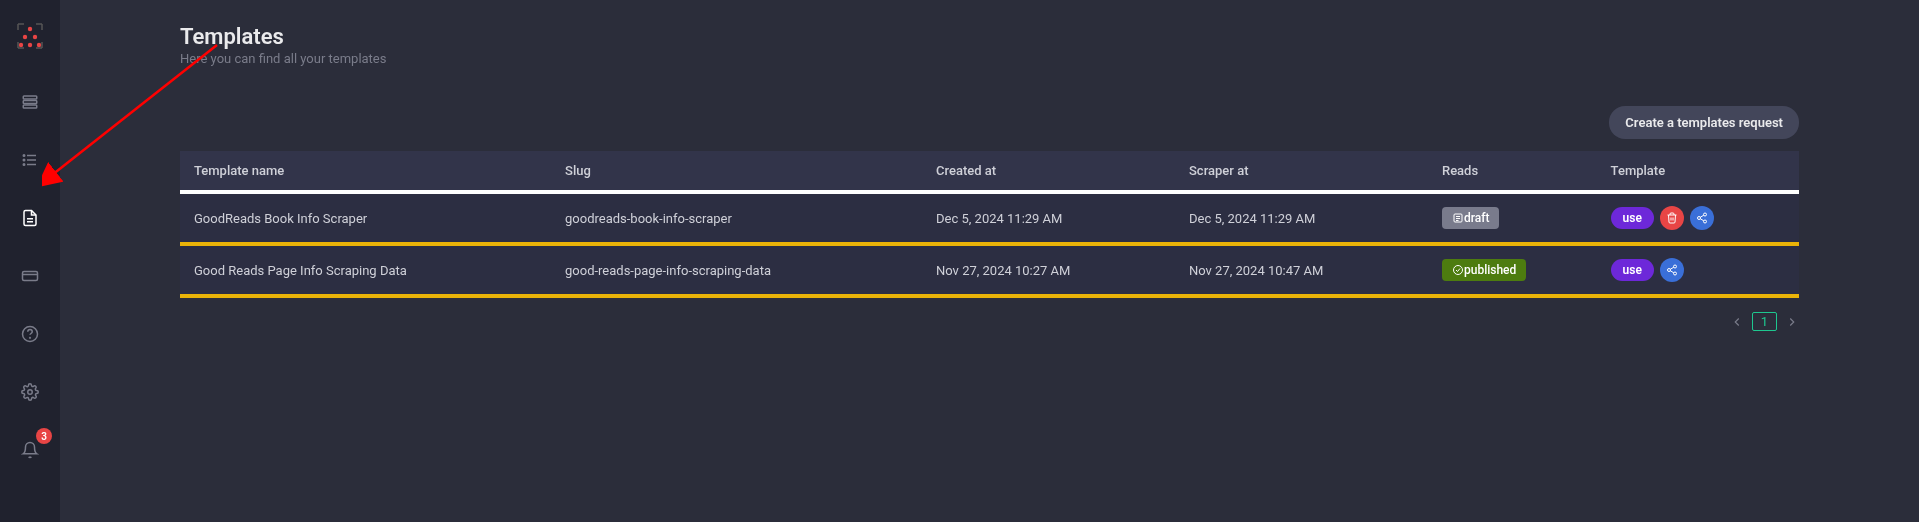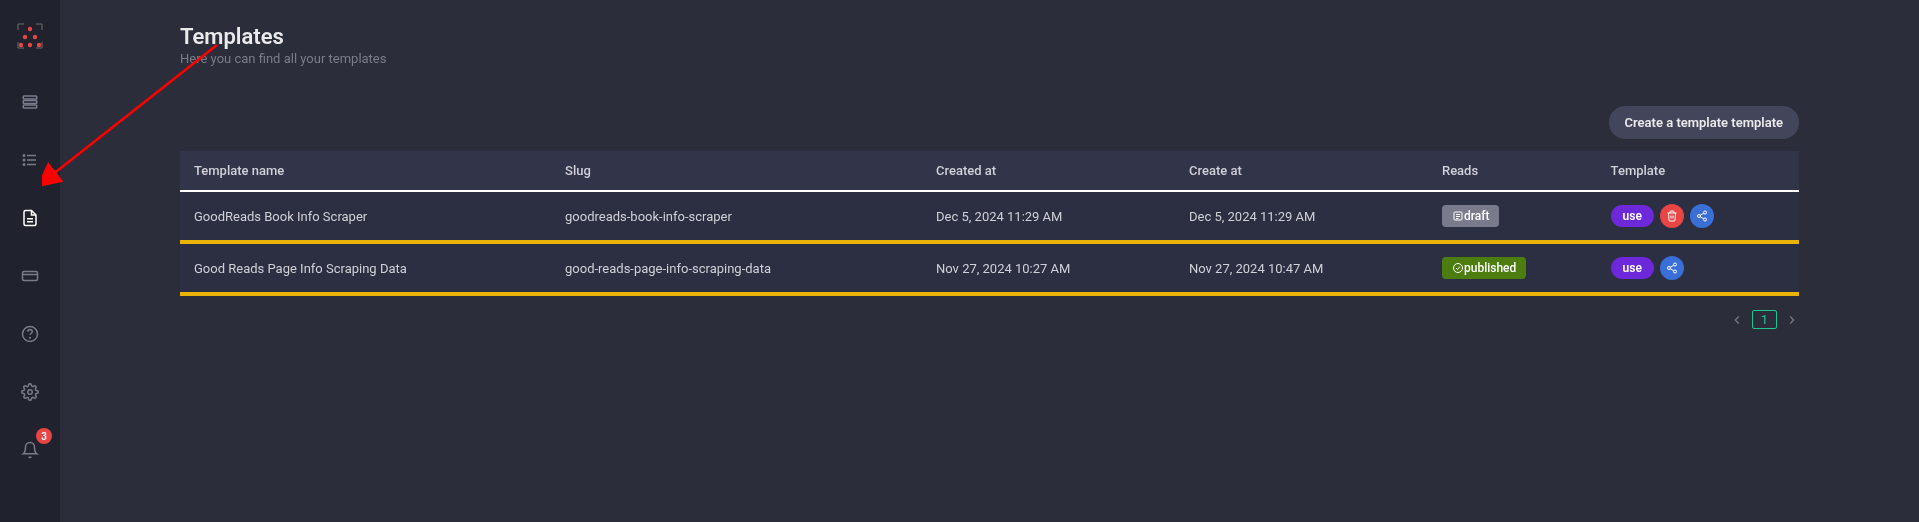--- a/index.html
+++ b/index.html
@@ -12,21 +12,21 @@
 .nav-item svg{width:18px;height:18px}
 .badge{position:absolute;top:-4px;right:-4px;background:#e84545;color:#fff;font-size:10px;width:16px;height:16px;border-radius:50%;display:flex;align-items:center;justify-content:center;font-weight:600}
 .main{position:absolute;left:60px;top:0;right:0;height:522px;padding:24px 120px 0 120px}
 .page-header{margin-bottom:40px}
 .page-title{font-size:22px;font-weight:600;color:#eaeaec}
 .page-subtitle{font-size:13px;color:#7a7c8a;margin-top:2px}
 .action-row{display:flex;justify-content:flex-end;margin-bottom:12px}
 .btn-create{background:#43465a;color:#eaeaec;border:none;padding:9px 16px;border-radius:16px;font-size:13px;font-weight:600;cursor:pointer}
 .table-wrap{background:#2b2d3a}
 table{width:100%;border-collapse:collapse}
-thead th{background:#32344a;color:#cfd0d8;font-weight:500;text-align:left;padding:12px 14px;font-size:13px;border-bottom:2px solid #ffffff}
+thead th{background:#32344a;color:#cfd0d8;font-weight:500;text-align:left;padding:12px 14px;font-size:13px;border-bottom:4px solid #ffffff}
 tbody td{background:#2c2e42;color:#cfd0d8;padding:12px 14px;font-size:13px;border-bottom:4px solid #eab308}
 .status-pill{display:inline-flex;align-items:center;padding:4px 10px;border-radius:4px;font-size:12px;font-weight:500}
 .status-draft{background:#797b8c;color:#fff}
 .status-published{background:#4d7c0f;color:#fff}
 .status-pill svg{width:12px;height:12px}
 .controls{display:flex;align-items:center;gap:6px}
 .btn-use{background:#6d28d9;color:#fff;border:none;padding:4px 12px;border-radius:12px;font-size:12px;font-weight:600;cursor:pointer}
 .icon-btn{width:24px;height:24px;border-radius:50%;display:flex;align-items:center;justify-content:center;border:none;cursor:pointer}
 .icon-btn svg{width:12px;height:12px}
 .btn-delete{background:#e84545;color:#fff}
@@ -107,31 +107,31 @@
   </div>
 </div>
 
 <div class="main">
   <div class="page-header">
     <h1 class="page-title">Templates</h1>
     <div class="page-subtitle">Here you can find all your templates</div>
   </div>
 
   <div class="action-row">
-    <button class="btn-create">Create a template template</button>
+    <button class="btn-create">Create a templates request</button>
   </div>
 
   <div class="table-wrap">
     <table>
       <thead>
         <tr>
           <th style="width:22%">Template name</th>
           <th style="width:22%">Slug</th>
           <th style="width:15%">Created at</th>
-          <th style="width:15%">Create at</th>
+          <th style="width:15%">Scraper at</th>
           <th style="width:10%">Reads</th>
           <th style="width:12%">Template</th>
         </tr>
       </thead>
       <tbody id="table-body">
           <tr>
             <td>GoodReads Book Info Scraper</td>
             <td>goodreads-book-info-scraper</td>
             <td>Dec 5, 2024 11:29 AM</td>
             <td>Dec 5, 2024 11:29 AM</td>

